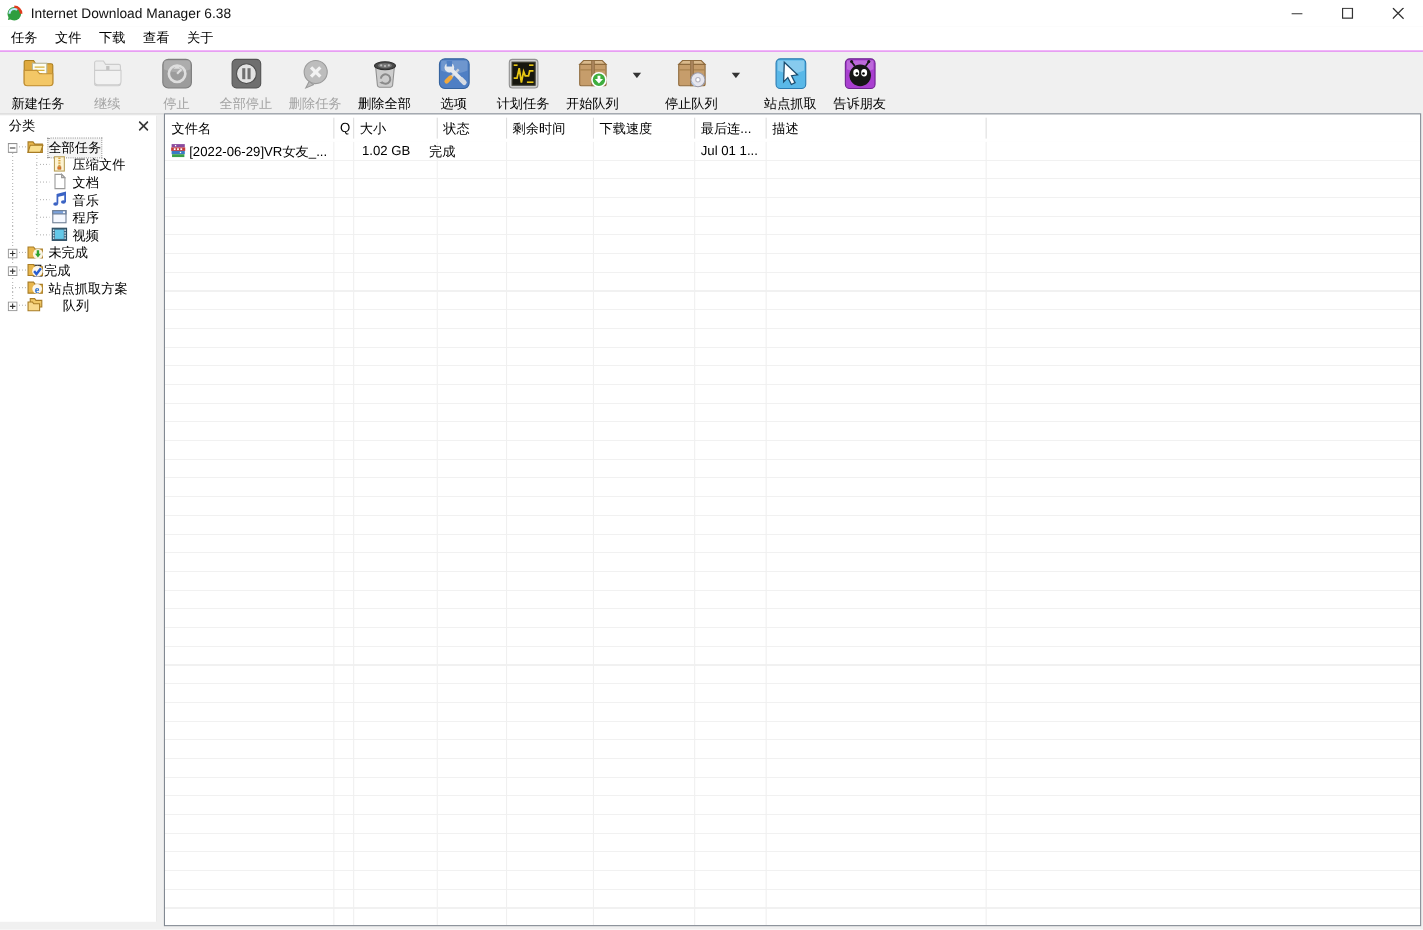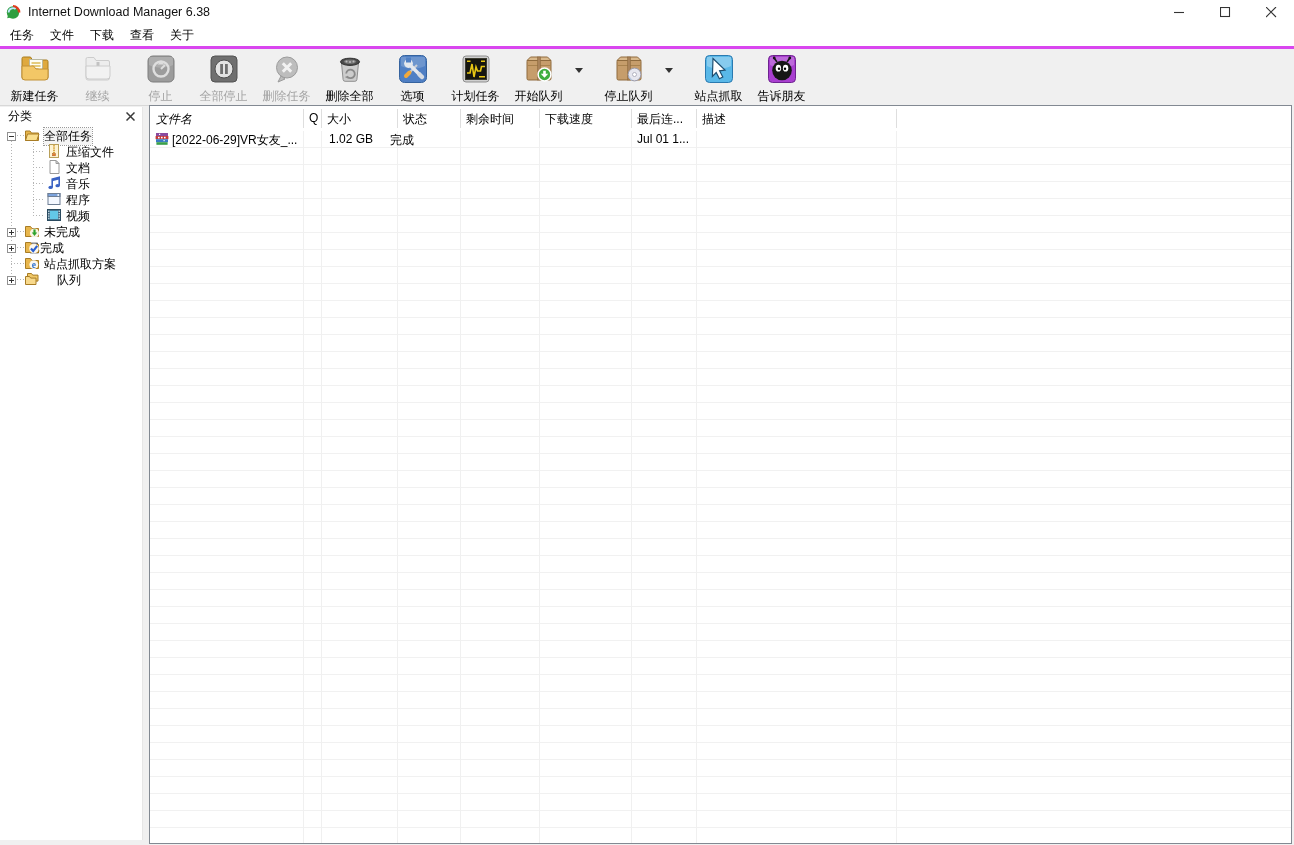--- a/index.html
+++ b/index.html
@@ -8,21 +8,21 @@
   .icon svg{display:block;}
 
   
   .titlebar{height:24px;background:#fff;display:flex;align-items:center;}
   .title-icon{width:16px;height:16px;margin:0 0 0 5px;}
   .title-text{font-size:12.5px;margin-left:7px;color:#111;}
   .win-controls{margin-left:auto;display:flex;height:24px;}
   .wbtn{width:46px;height:24px;display:flex;align-items:center;justify-content:center;}
 
   
-  .menubar{height:22px;background:#fff;display:flex;align-items:flex-end;padding-left:2px;border-bottom:3px solid #d946ef;}
+  .menubar{height:22px;background:#fff;display:flex;align-items:flex-start;padding-left:2px;border-bottom:1px solid #d946ef;}
   .menu-item{font-size:12px;padding:2px 6px;margin:0 2px;}
 
   
   .toolbar{height:56px;background:#f0f0f0;display:flex;align-items:flex-start;padding:4px 0 0 3px;box-sizing:border-box;}
   .tbtn{width:63px;display:flex;flex-direction:column;align-items:center;flex:none;}
   .ticon{width:32px;height:32px;}
   .tlabel{font-size:12px;margin-top:3px;white-space:nowrap;}
   .tbtn.disabled .tlabel{color:#a3a3a3;}
   .tcaret{width:18px;height:34px;display:flex;align-items:center;justify-content:center;flex:none;margin-right:9px;}
 
@@ -430,21 +430,21 @@
             <span class="tlabel2" style="left: 44px; margin-left: 13px;">队列</span>
           </div>
           <div class="guide-v" style="left: 11px; top: 10px; height: 144px;"></div>
           <div class="guide-v" style="left: 33px; top: 18px; height: 74px;"></div>
         </div>
     </div>
   </div>
 
   <div class="main">
     <div class="thead">
-        <span class="hcell" style="left: 6px; font-style: italic;">文件名</span>
+        <span class="hcell" style="left: 6px;">文件名</span>
         <span class="hcell" style="left: 159px;">Q</span>
         <span class="hsep" style="left: 153px;"></span>
         <span class="hcell" style="left: 177px;">大小</span>
         <span class="hsep" style="left: 171px;"></span>
         <span class="hcell" style="left: 253px;">状态</span>
         <span class="hsep" style="left: 247px;"></span>
         <span class="hcell" style="left: 316px;">剩余时间</span>
         <span class="hsep" style="left: 310px;"></span>
         <span class="hcell" style="left: 395px;">下载速度</span>
         <span class="hsep" style="left: 389px;"></span>

